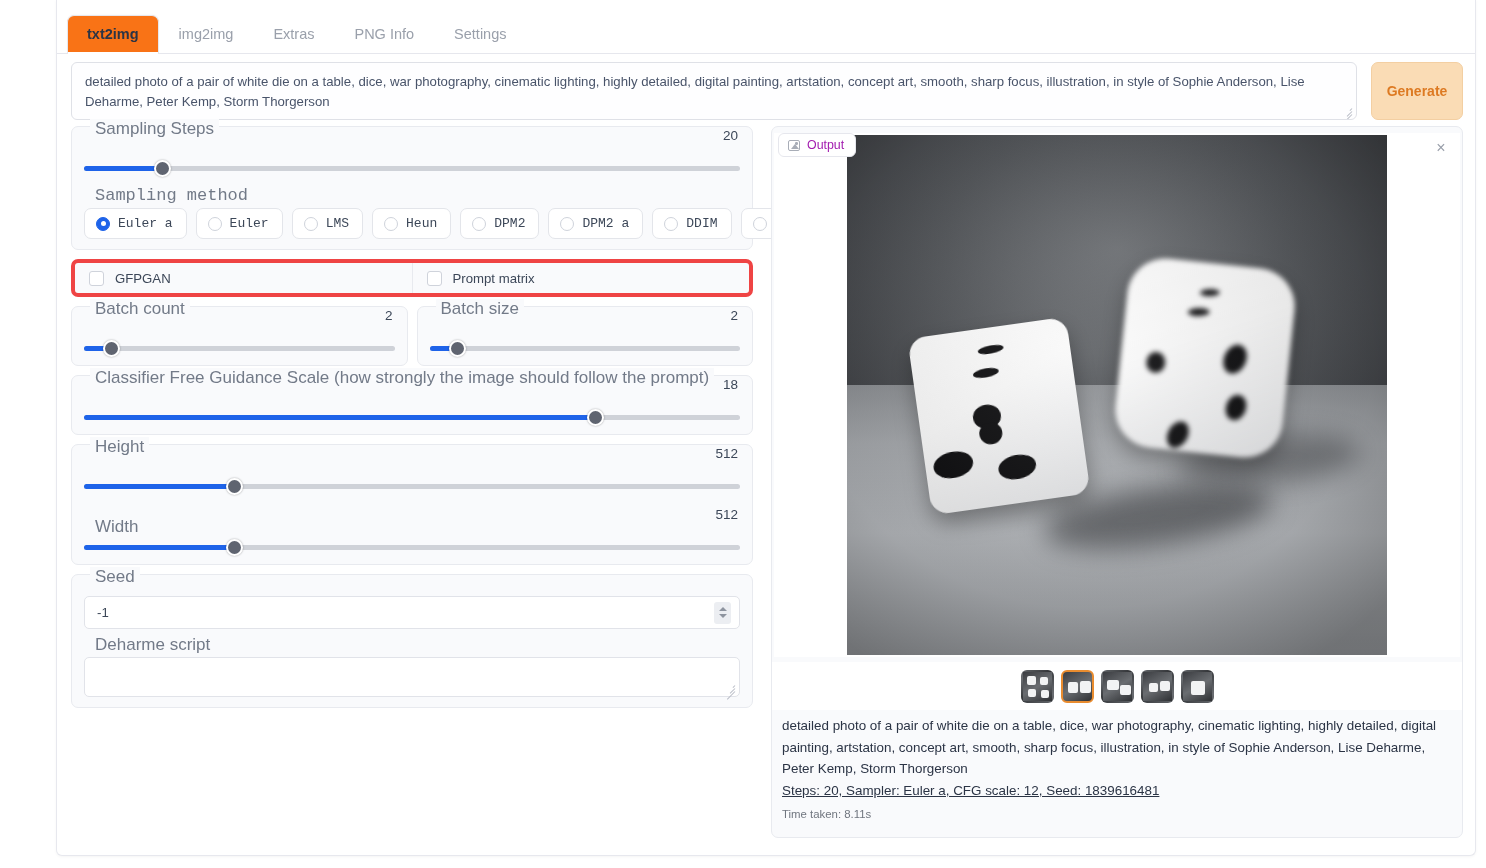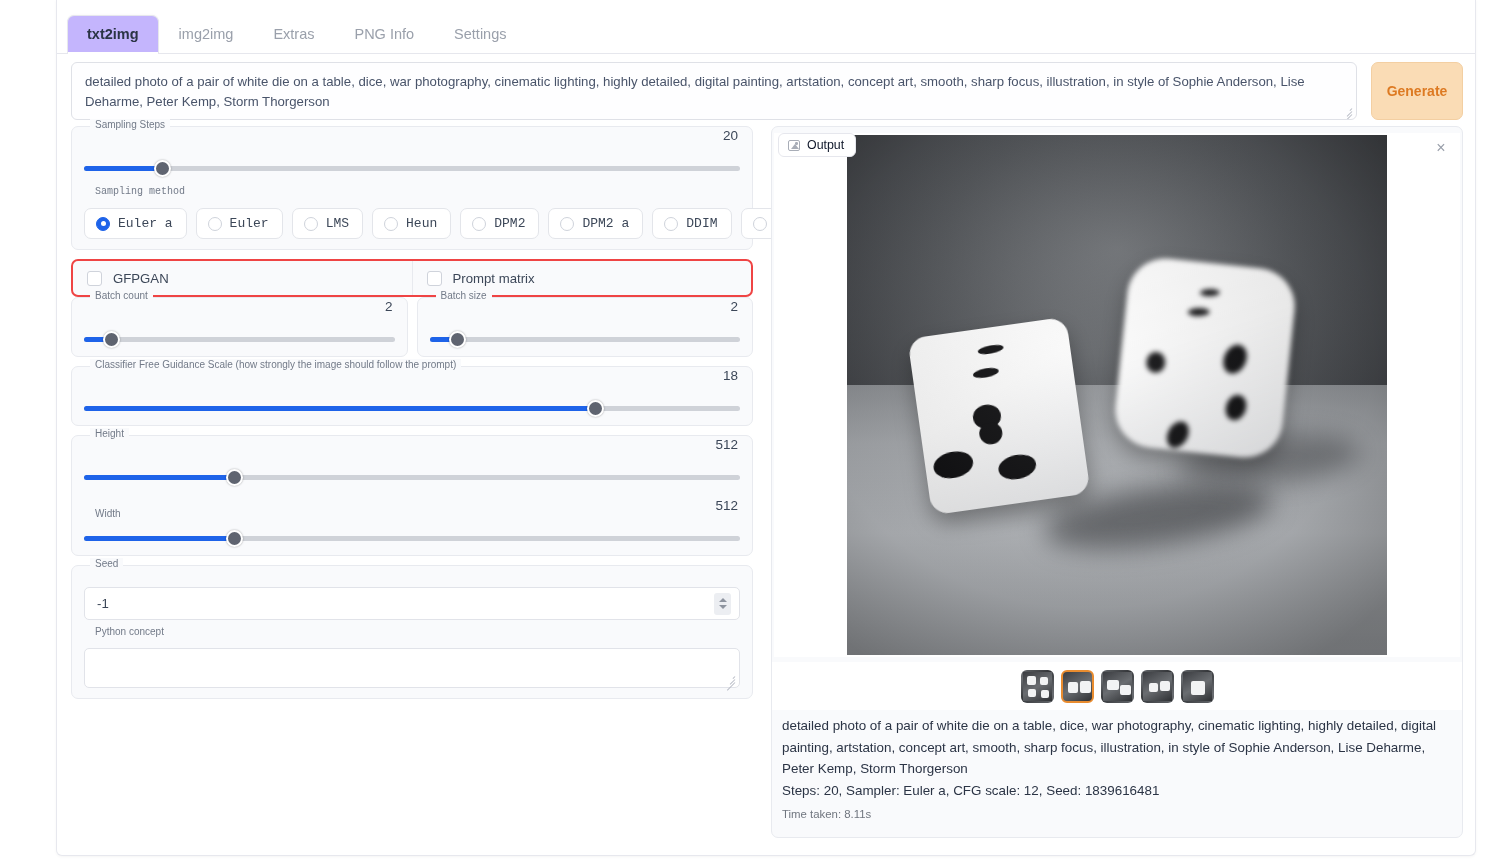--- a/index.html
+++ b/index.html
@@ -36,21 +36,21 @@
     border: 1px solid transparent;
     border-bottom: none;
     border-radius: 7px 7px 0 0;
     position: relative;
     cursor: pointer;
     white-space: nowrap;
   }
   .tab.active {
     color: #2b3445;
     font-weight: bold;
-    background: #c4b5fd;
+    background: #f97316;
     border-color: #e6e7ed;
     box-shadow: 0 -1px 2px rgba(0,0,0,0.02);
   }
   .tab.active::after {
     content: ""; position: absolute;
     left: 0; right: 0; bottom: -1px; height: 2px;
     background: #ffffff;
   }
 
   
@@ -116,21 +116,21 @@
   }
   .grp {
     position: relative;
     padding: 17px 12px 10px 12px;
   }
   .grp-label {
     position: absolute;
     left: 18px; top: -8px;
     background: #f9fafc;
     padding: 0 5px;
-    font-size: 10px;
+    font-size: 17px;
     color: #727a88;
     white-space: nowrap;
   }
 
   
   .slider-block { position: relative; padding: 6px 0 4px 0; }
   .slider-val {
     position: absolute; right: 2px; top: -16px;
     font-size: 13.5px; color: #3c4758;
   }
@@ -185,22 +185,23 @@
     content: ""; position: absolute;
     left: 50%; top: 50%;
     width: 5px; height: 5px; margin: -2.5px 0 0 -2.5px;
     border-radius: 50%; background: #ffffff;
   }
 
   
   .check-panel {
     display: flex;
     background: #f9fafc;
-    border: 2px solid #ef4444;
+    border: 4px solid #ef4444;
     border-radius: 7px;
+    margin-bottom: 9px;
     height: 38px;
   }
   .check-cell {
     flex: 1;
     display: flex; align-items: center; gap: 11px;
     padding: 0 14px;
     font-size: 13.2px; color: #3c4758;
     cursor: pointer;
   }
   .check-cell + .check-cell { border-left: 1px solid #e8eaef; }
@@ -265,21 +266,21 @@
     position: relative;
     overflow: hidden;
   }
   .out-tab {
     position: absolute; left: 6px; top: 6px;
     display: flex; align-items: center; gap: 7px;
     background: #ffffff;
     border: 1px solid #e6e7ed;
     border-radius: 6px;
     padding: 4px 11px 4px 9px;
-    font-size: 12.4px; color: #0f172a;
+    font-size: 12.4px; color: #a21caf;
     z-index: 5;
   }
   .img-ico {
     width: 12px; height: 11px;
     border: 1px solid #a8adb7;
     border-radius: 2px;
     position: relative; flex: 0 0 auto;
   }
   .img-ico::before {
     content: ""; position: absolute;
@@ -369,21 +370,21 @@
     position: absolute; background: #f2f3f4; border-radius: 2px;
   }
 
   .caption {
     position: absolute; left: 0; right: 0; top: 586px;
     padding: 2px 14px 0 10px;
     font-size: 13.4px;
     line-height: 1.62;
     color: #2b3445;
   }
-  .caption .meta { display: block; }
+  .caption .meta { display: block; text-decoration: underline; }
   .caption .time {
     display: block;
     margin-top: 3px;
     font-size: 11.4px;
     color: #70767f;
   }
 </style>
 </head>
 <body>
 
@@ -542,21 +543,21 @@
           <div class="grp-label">Seed</div>
           <div class="seed-input">
             <span>-1</span>
             <span class="spinner">
               <span class="up"></span>
               <span class="down"></span>
             </span>
           </div>
         </div>
         <div class="grp" style="padding-top:20px;">
-          <div class="grp-label" style="top:2px;">Python concept</div>
+          <div class="grp-label" style="top:2px;">Deharme script</div>
           <div class="script-area">
             <span></span>
             <span class="resize-grip">
                 <i></i>
                 <i></i>
                 <i></i>
               </span>
           </div>
         </div>
       </div>

